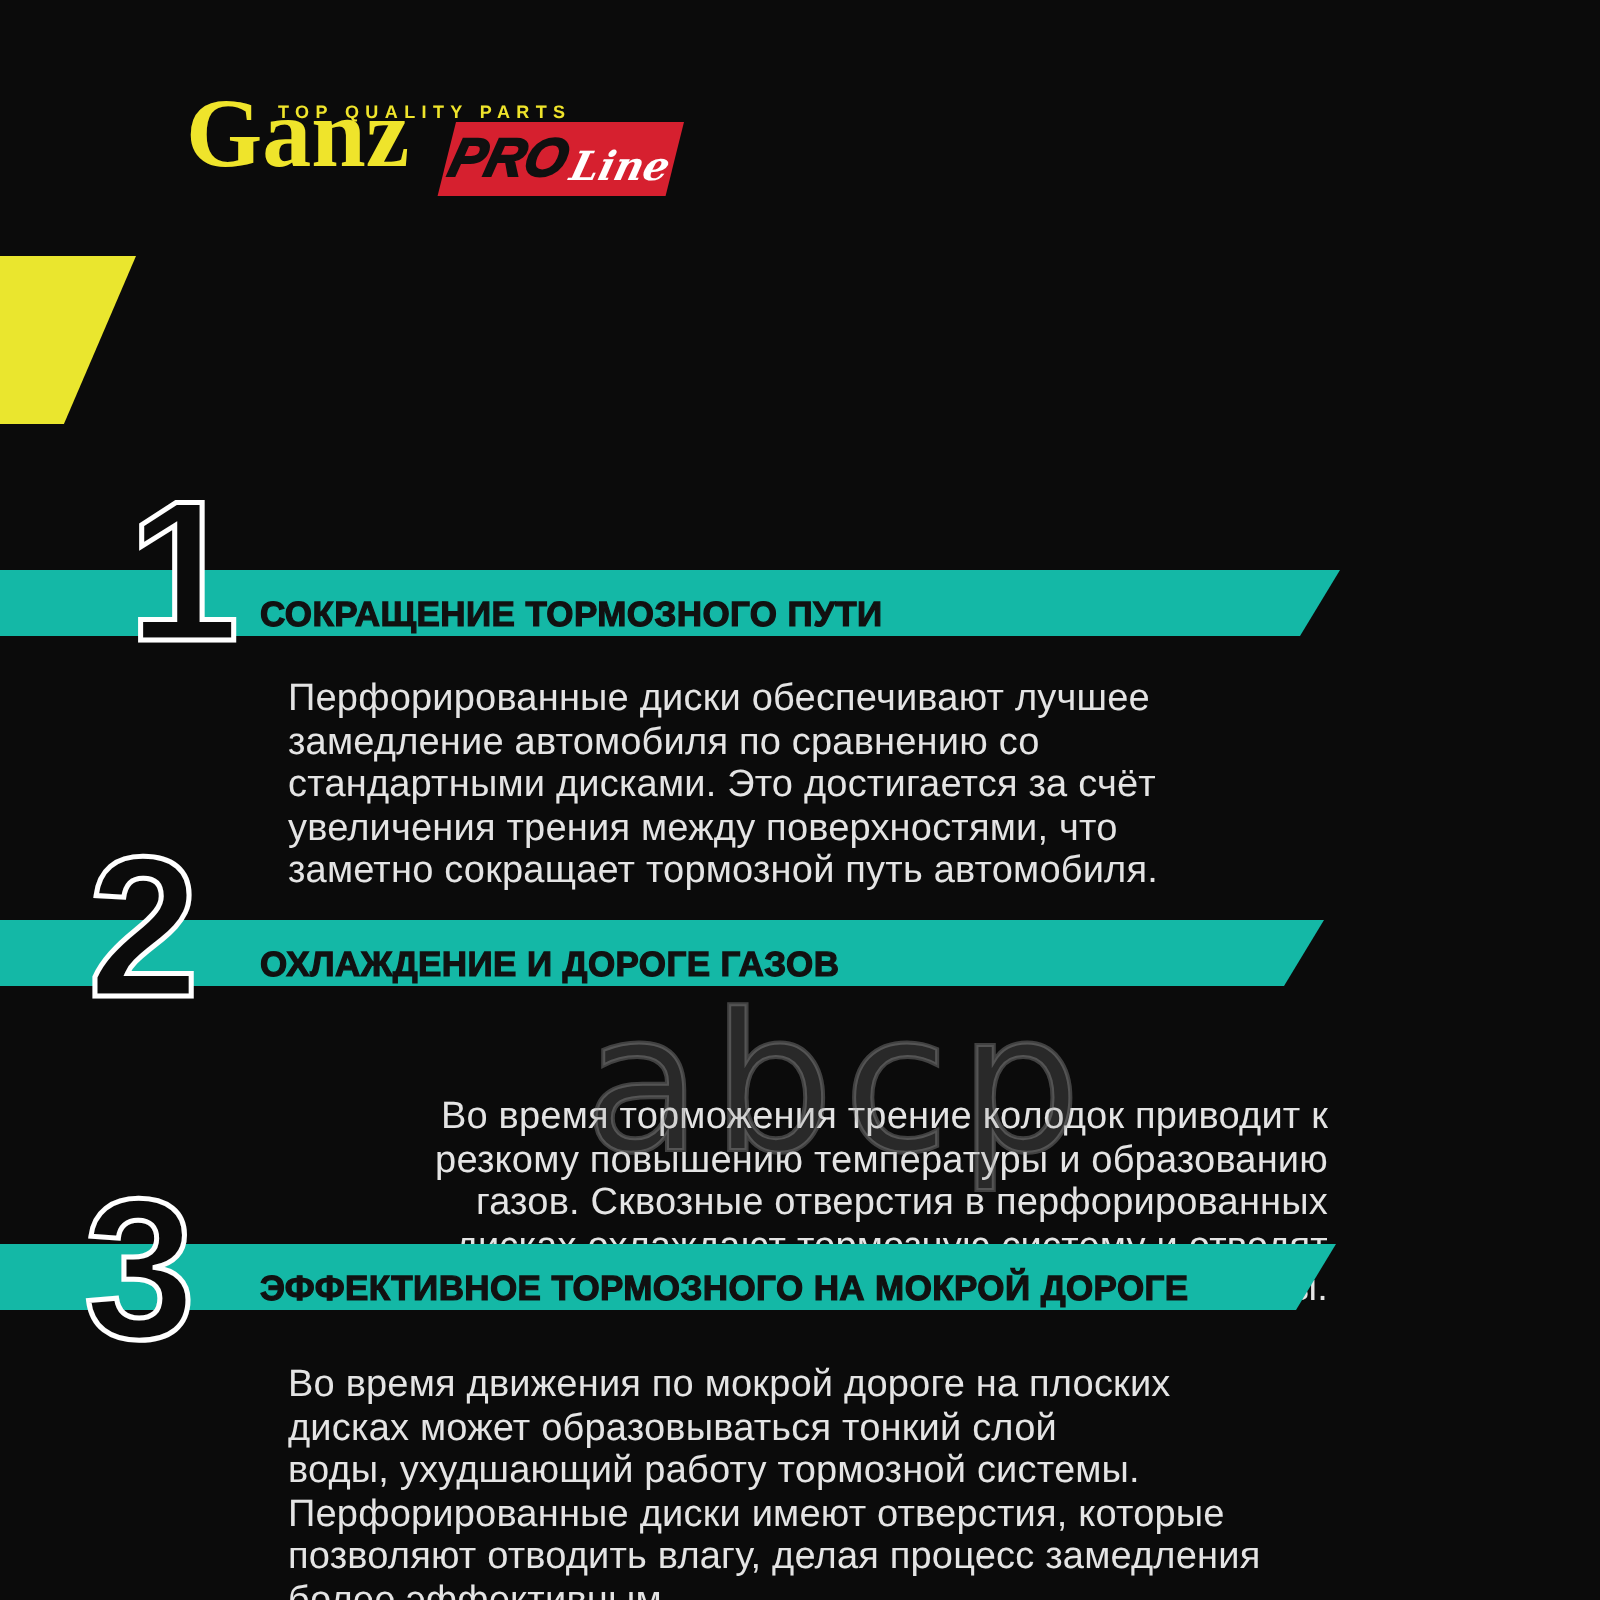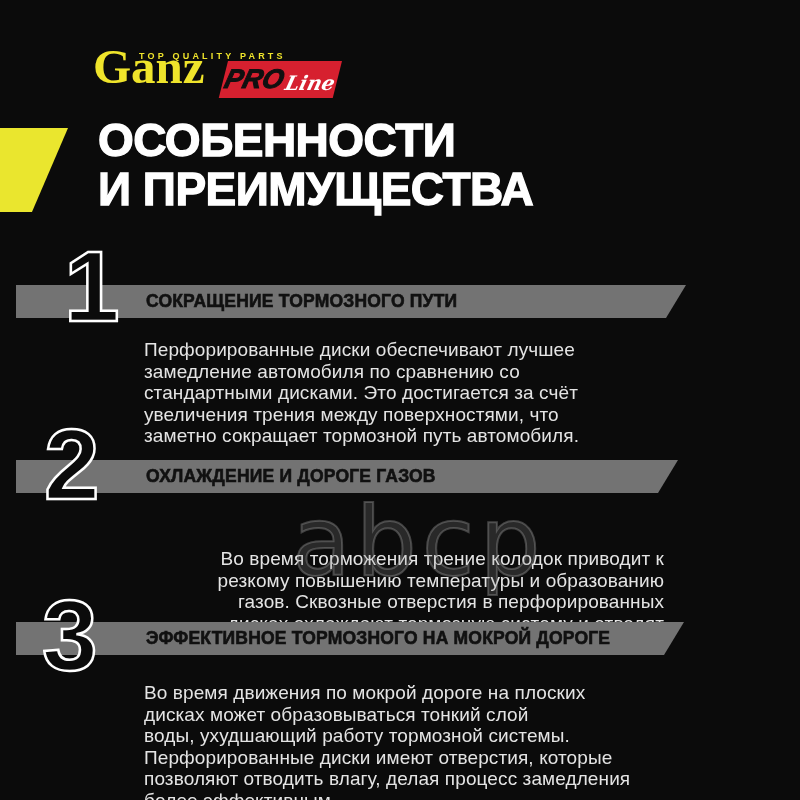--- a/index.html
+++ b/index.html
@@ -41,23 +41,23 @@
     white-space:pre-line;margin:0;
   }
   
   .wedge{
     position:absolute;left:0;top:128px;width:68px;height:84px;
     background:#EAE62E;
     clip-path:polygon(0 0,100% 0,47% 100%,0 100%);
   }
   
   .banner{
-    position:absolute;left:16px;height:33px;background:#737373;
+    position:absolute;left:0;height:33px;background:#14b8a6;
     clip-path:polygon(0 0,100% 0,calc(100% - 20px) 100%,0 100%);
-    z-index:2;display:flex;align-items:center;
+    z-index:2;display:flex;align-items:flex-end;
   }
   .banner-1{top:285px;width:670px;}
   .banner-2{top:460px;width:662px;}
   .banner-3{top:622px;width:668px;}
   .banner-title{
     margin-left:130px;font-size:17.5px;font-weight:700;
     letter-spacing:0.2px;color:#111111;
     -webkit-text-stroke:0.6px #111111;white-space:nowrap;
   }
   .big-digit{
@@ -93,22 +93,20 @@
 
   <div>
     <div class="brand-tagline">TOP QUALITY PARTS</div>
     <div class="brand-name">Ganz</div>
     <div class="brand-badge">
       <span class="badge-pro">PRO</span>
       <span class="badge-line">Line</span>
     </div>
   </div>
 
-  <h1 class="page-title">ОСОБЕННОСТИ
-И ПРЕИМУЩЕСТВА</h1>
 
   <div class="wedge"></div>
 
   <div>
     <div class="big-digit digit-1">1</div>
     <div class="banner banner-1">
       <span class="banner-title">СОКРАЩЕНИЕ ТОРМОЗНОГО ПУТИ</span>
     </div>
     <p class="para para-1">Перфорированные диски обеспечивают лучшее
 замедление автомобиля по сравнению со

